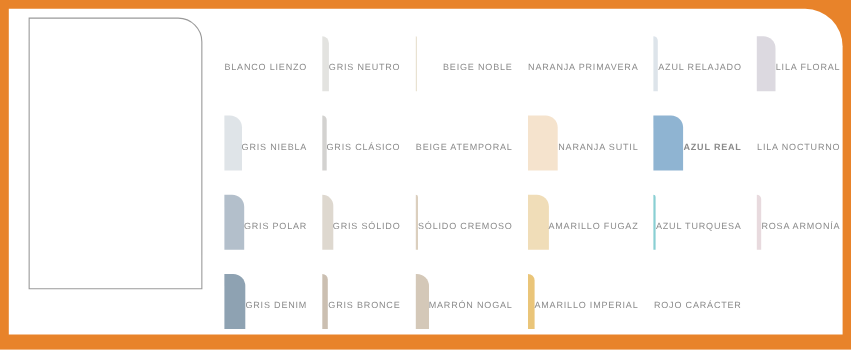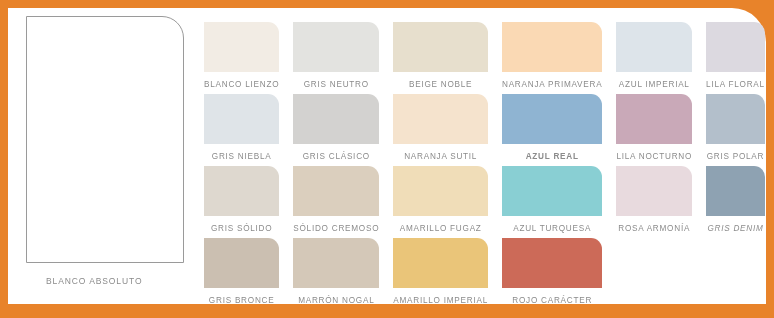--- a/index.html
+++ b/index.html
@@ -63,21 +63,21 @@
     top: 14px;
     width: 560px;
     display: grid;
     grid-template-columns: repeat(6, 1fr);
     grid-auto-rows: 72px;
     column-gap: 14px;
     row-gap: 0px;
   }
   .swatch-cell {
     display: flex;
-    flex-direction: column;
+    flex-direction: row;
     align-items: center;
   }
   .swatch-chip {
     width: 100%;
     height: 50px;
     border-radius: 0 11px 0 0;
   }
   .swatch-label {
     margin-top: 9px;
     font-size: 8.2px;
@@ -89,55 +89,58 @@
   }
 </style>
 </head>
 <body>
 
 <div id="palette-page" style="background: rgb(232, 131, 42);">
   <div id="palette-card" style="background: rgb(255, 255, 255);">
 
     <div id="feature-swatch-block">
       <div id="feature-swatch-chip" style="background: rgb(255, 255, 255); border-color: rgb(154, 154, 154);"></div>
-      <div id="feature-swatch-label" style="color: rgb(139, 139, 139);">BLANCO ABSOLUTO</div>
     </div>
 
     <div id="swatch-grid">
         <div class="swatch-cell">
           <div class="swatch-chip" style="background: rgb(242, 236, 228);"></div>
           <div class="swatch-label" style="color: rgb(139, 139, 139);">BLANCO LIENZO</div>
         </div>
         <div class="swatch-cell">
           <div class="swatch-chip" style="background: rgb(227, 227, 224);"></div>
           <div class="swatch-label" style="color: rgb(139, 139, 139);">GRIS NEUTRO</div>
         </div>
         <div class="swatch-cell">
           <div class="swatch-chip" style="background: rgb(231, 223, 205);"></div>
-          <div class="swatch-label" style="color: rgb(139, 139, 139);">BEIGE NOBLE</div>
+          <div class="swatch-label" style="color: rgb(139, 139, 139); padding-left: 24px;">BEIGE NOBLE</div>
         </div>
         <div class="swatch-cell">
           <div class="swatch-chip" style="background: rgb(250, 217, 180);"></div>
           <div class="swatch-label" style="color: rgb(139, 139, 139);">NARANJA PRIMAVERA</div>
         </div>
         <div class="swatch-cell">
           <div class="swatch-chip" style="background: rgb(221, 228, 234);"></div>
-          <div class="swatch-label" style="color: rgb(139, 139, 139);">AZUL IMPERIAL</div>
+          <div class="swatch-label" style="color: rgb(139, 139, 139);">AZUL RELAJADO</div>
         </div>
         <div class="swatch-cell">
           <div class="swatch-chip" style="background: rgb(220, 217, 224);"></div>
           <div class="swatch-label" style="color: rgb(139, 139, 139);">LILA FLORAL</div>
         </div>
         <div class="swatch-cell">
           <div class="swatch-chip" style="background: rgb(223, 228, 232);"></div>
           <div class="swatch-label" style="color: rgb(139, 139, 139);">GRIS NIEBLA</div>
         </div>
         <div class="swatch-cell">
           <div class="swatch-chip" style="background: rgb(211, 210, 208);"></div>
           <div class="swatch-label" style="color: rgb(139, 139, 139);">GRIS CLÁSICO</div>
+        </div>
+        <div class="swatch-cell">
+          <div class="swatch-chip" style="background: rgb(223, 210, 186);"></div>
+          <div class="swatch-label" style="color: rgb(139, 139, 139);">BEIGE ATEMPORAL</div>
         </div>
         <div class="swatch-cell">
           <div class="swatch-chip" style="background: rgb(245, 227, 205);"></div>
           <div class="swatch-label" style="color: rgb(139, 139, 139);">NARANJA SUTIL</div>
         </div>
         <div class="swatch-cell">
           <div class="swatch-chip" style="background: rgb(143, 180, 210);"></div>
           <div class="swatch-label" style="color: rgb(139, 139, 139); font-weight: bold;">AZUL REAL</div>
         </div>
         <div class="swatch-cell">
@@ -163,21 +166,21 @@
         <div class="swatch-cell">
           <div class="swatch-chip" style="background: rgb(137, 207, 211);"></div>
           <div class="swatch-label" style="color: rgb(139, 139, 139);">AZUL TURQUESA</div>
         </div>
         <div class="swatch-cell">
           <div class="swatch-chip" style="background: rgb(232, 218, 222);"></div>
           <div class="swatch-label" style="color: rgb(139, 139, 139);">ROSA ARMONÍA</div>
         </div>
         <div class="swatch-cell">
           <div class="swatch-chip" style="background: rgb(142, 162, 178);"></div>
-          <div class="swatch-label" style="color: rgb(139, 139, 139); font-style: italic;">GRIS DENIM</div>
+          <div class="swatch-label" style="color: rgb(139, 139, 139);">GRIS DENIM</div>
         </div>
         <div class="swatch-cell">
           <div class="swatch-chip" style="background: rgb(203, 191, 177);"></div>
           <div class="swatch-label" style="color: rgb(139, 139, 139);">GRIS BRONCE</div>
         </div>
         <div class="swatch-cell">
           <div class="swatch-chip" style="background: rgb(212, 200, 184);"></div>
           <div class="swatch-label" style="color: rgb(139, 139, 139);">MARRÓN NOGAL</div>
         </div>
         <div class="swatch-cell">

